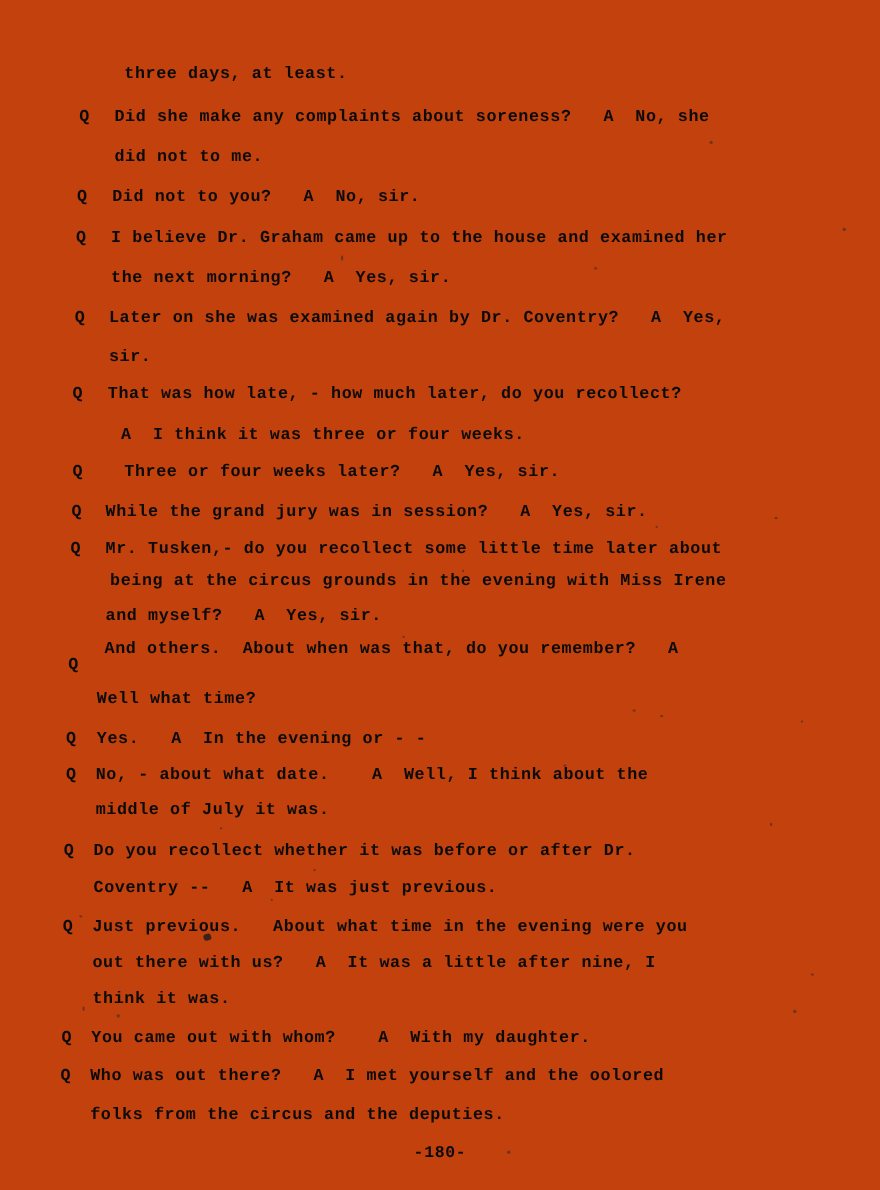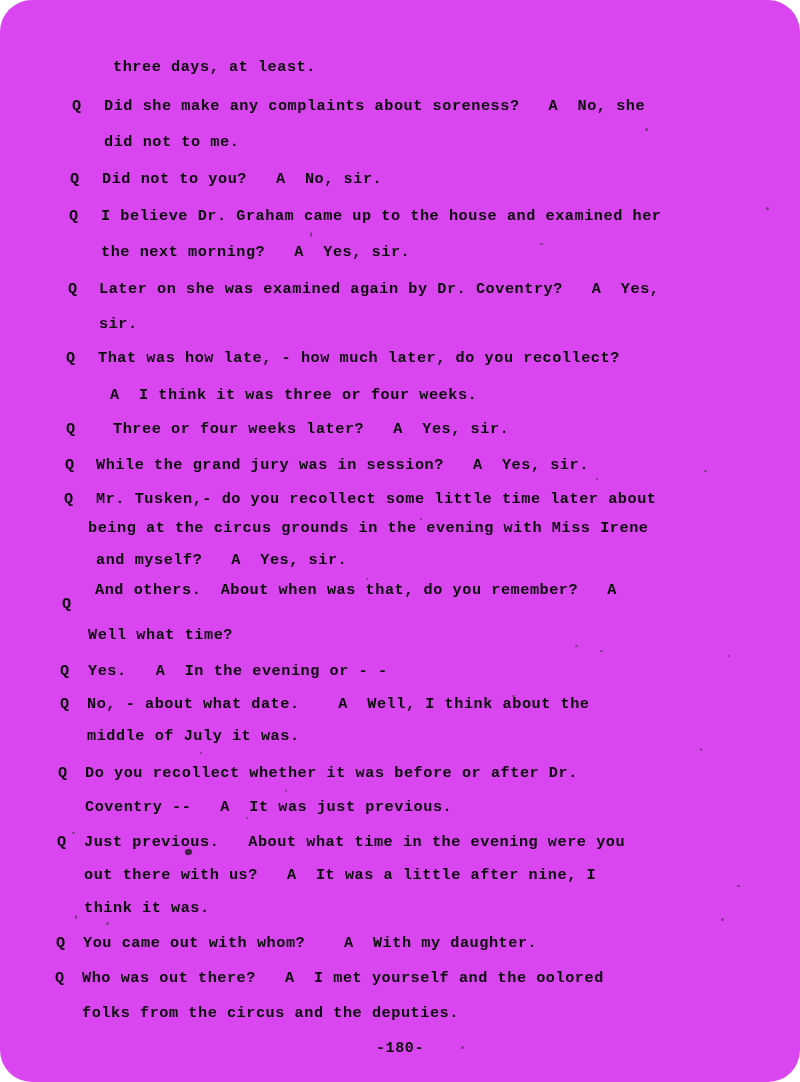--- a/index.html
+++ b/index.html
@@ -12,22 +12,21 @@
     width: 800px;
     height: 1082px;
     position: relative;
     overflow: hidden;
     font-family: "Liberation Mono", "DejaVu Sans Mono", monospace;
   }
 
   #page {
     position: absolute;
     inset: 0;
-    background: #d946ef;
-    border-radius: 32px;
+    background: #c2410c;
   }
 
   
   #transcript {
     position: absolute;
     left: 0;
     top: 0;
     width: 800px;
     height: 1022px;
   }
@@ -104,21 +103,21 @@
       <div class="line" style="left: 99px; top: 317px;">sir.</div>
       <div class="marker" style="left: 66px; top: 351px;">Q</div>
       <div class="line" style="left: 98px; top: 351px;">That was how late, - how much later, do you recollect?</div>
       <div class="line" style="left: 110px; top: 388px;">A  I think it was three or four weeks.</div>
       <div class="marker" style="left: 66px; top: 422px;">Q</div>
       <div class="line" style="left: 97px; top: 422px; margin-left: 16px;">Three or four weeks later?   A  Yes, sir.</div>
       <div class="marker" style="left: 65px; top: 458px;">Q</div>
       <div class="line" style="left: 96px; top: 458px;">While the grand jury was in session?   A  Yes, sir.</div>
       <div class="marker" style="left: 64px; top: 492px;">Q</div>
       <div class="line" style="left: 96px; top: 492px;">Mr. Tusken,- do you recollect some little time later about</div>
-      <div class="line" style="left: 88px; top: 521px;">being at the circus grounds in the evening with Miss Irene</div>
+      <div class="line" style="left: 100px; top: 521px;">being at the circus grounds in the evening with Miss Irene</div>
       <div class="line" style="left: 96px; top: 553px;">and myself?   A  Yes, sir.</div>
       <div class="marker" style="left: 62px; top: 597px;">Q</div>
       <div class="line" style="left: 95px; top: 583px;">And others.  About when was that, do you remember?   A</div>
       <div class="line" style="left: 88px; top: 628px;">Well what time?</div>
       <div class="marker" style="left: 60px; top: 664px;">Q</div>
       <div class="line" style="left: 88px; top: 664px;">Yes.   A  In the evening or - -</div>
       <div class="marker" style="left: 60px; top: 697px;">Q</div>
       <div class="line" style="left: 87px; top: 697px;">No, - about what date.    A  Well, I think about the</div>
       <div class="line" style="left: 87px; top: 729px;">middle of July it was.</div>
       <div class="marker" style="left: 58px; top: 766px;">Q</div>

